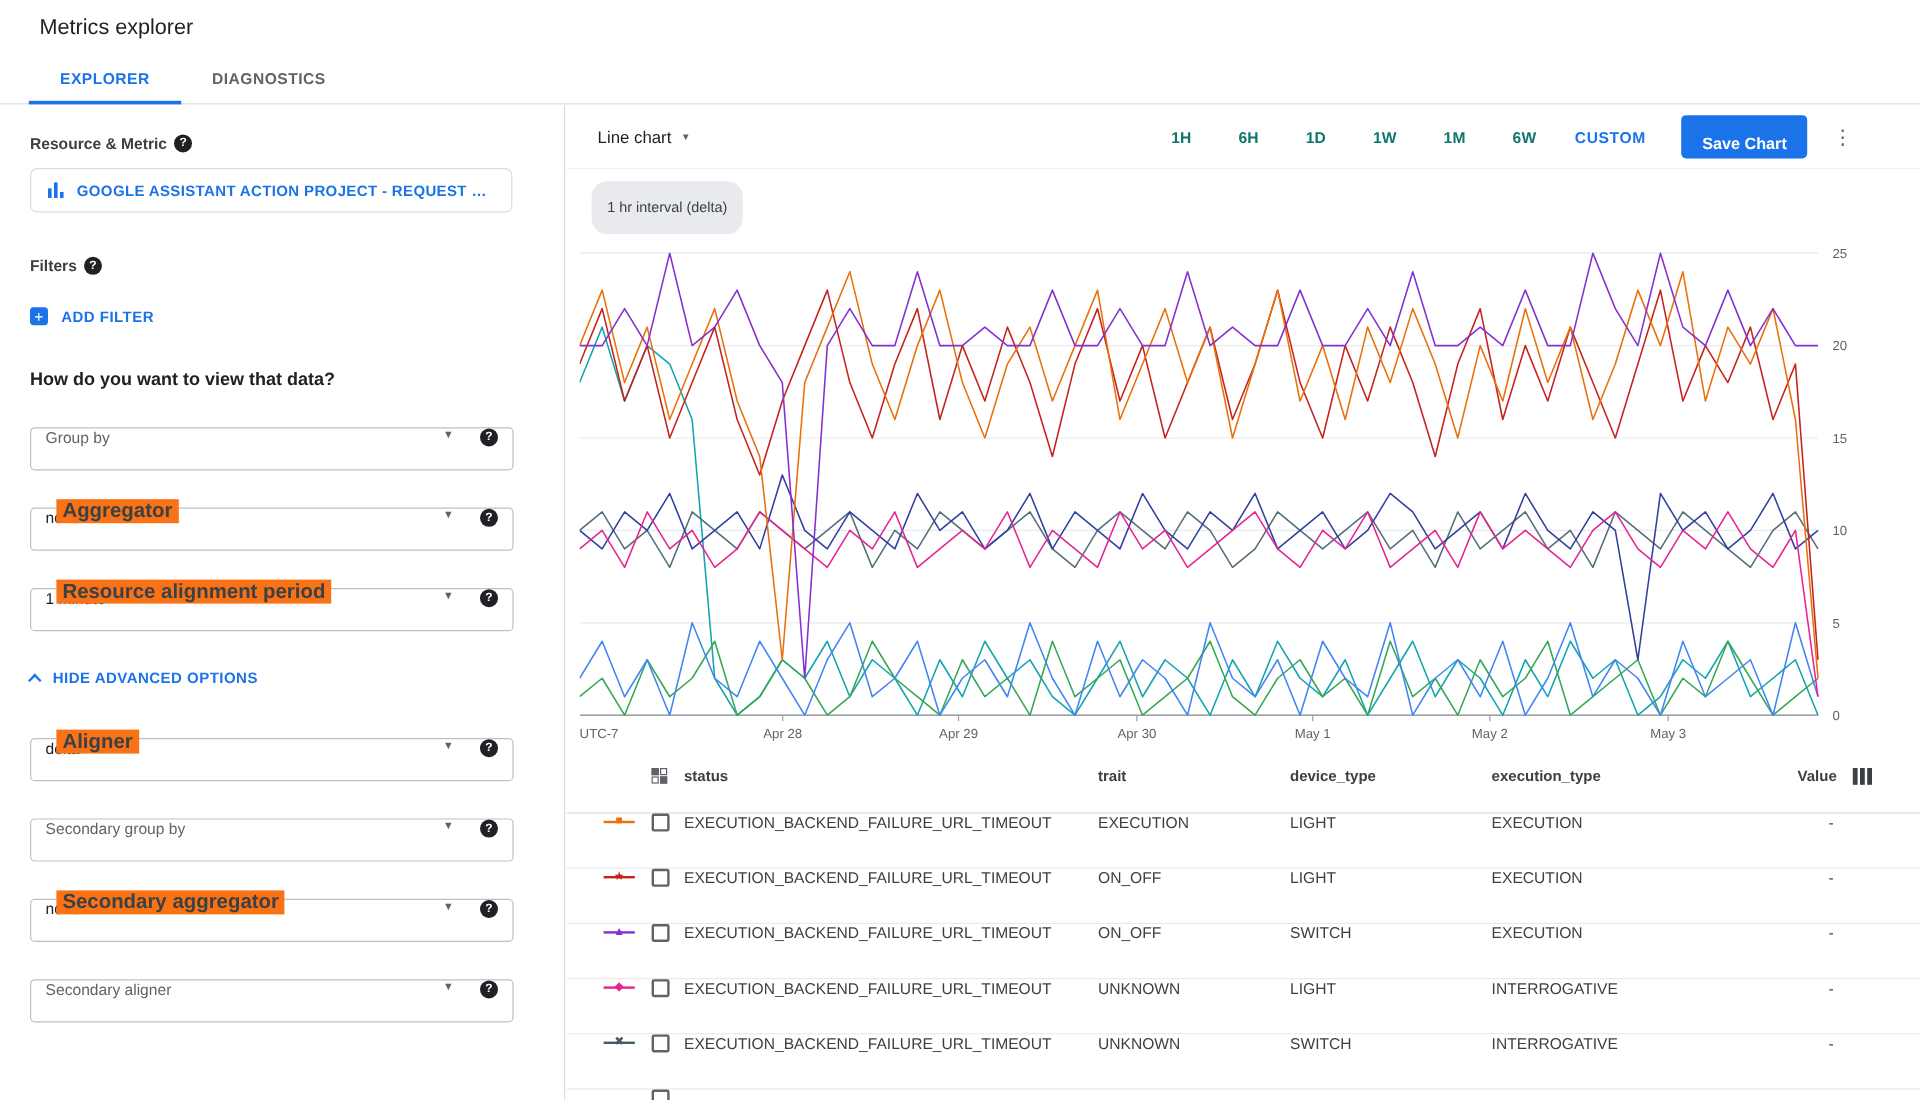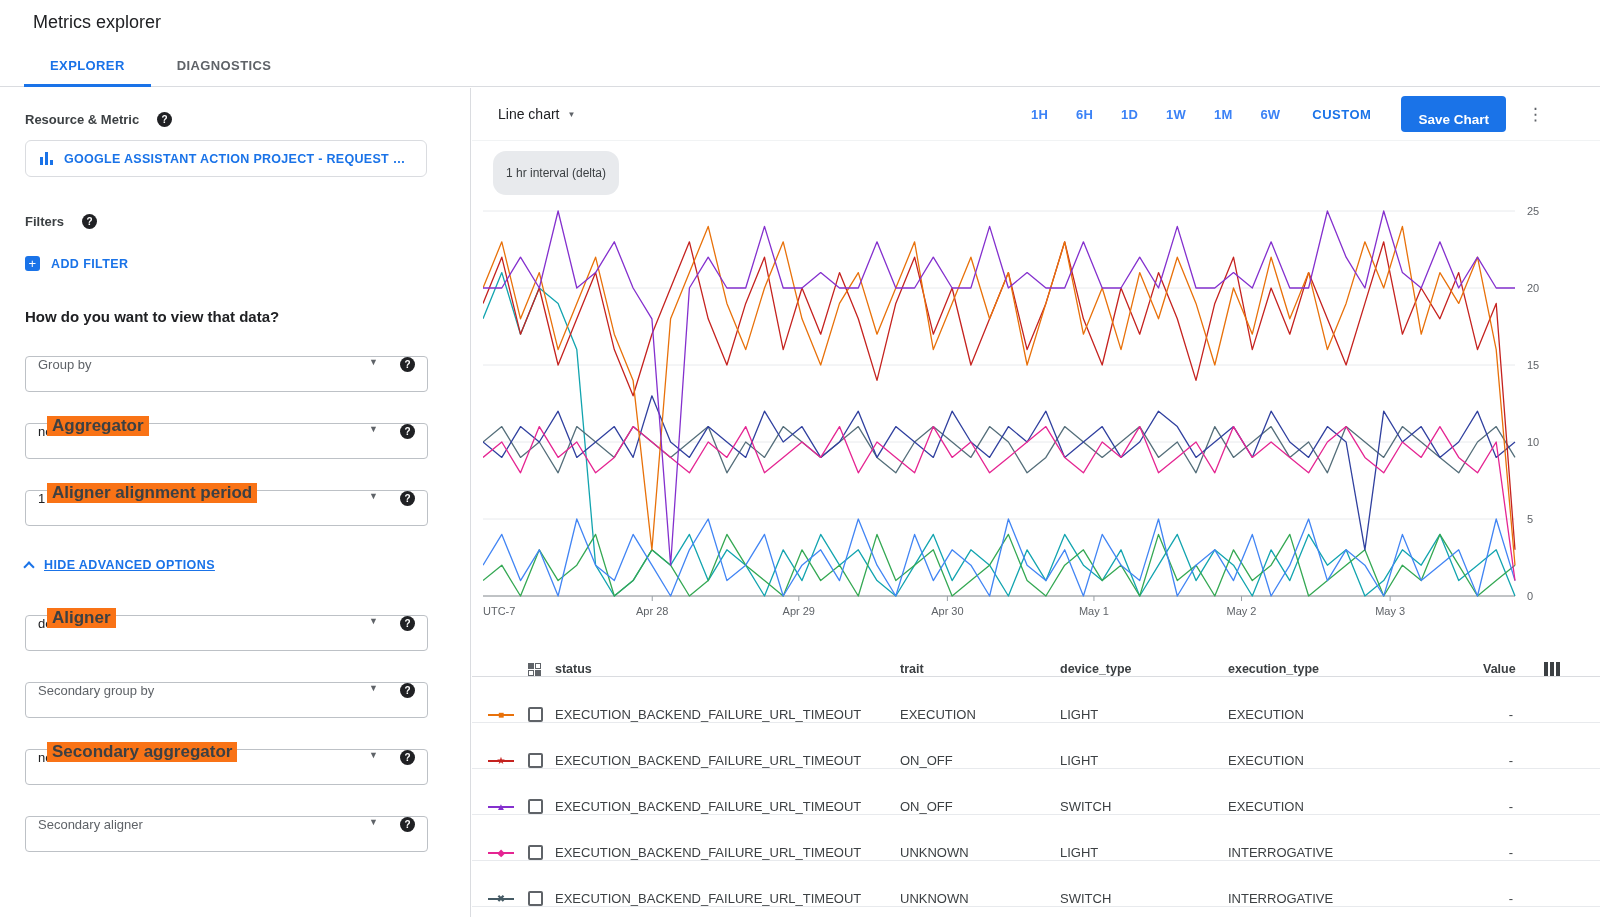--- a/index.html
+++ b/index.html
@@ -18,55 +18,55 @@
   .tab.active::after { content:""; position:absolute; left:0; right:0; bottom:-1px; height:3px; background:#1a73e8; }
   
   .sidebar { position:absolute; left:0; top:88px; bottom:0; width:471px; border-right:1px solid #dadce0; overflow:hidden; background:#fff; }
   .sidebar-head { height:48px; display:flex; align-items:center; padding:0 24px 0 33px; border-bottom:1px solid #eceef0; }
   .seg { display:inline-flex; border:1px solid #dadce0; border-radius:4px; overflow:hidden; }
   .seg-btn { height:36px; padding:0 16px; border:none; background:#fff; color:#1a73e8; font:700 12.5px "Liberation Sans",sans-serif; letter-spacing:.3px; cursor:pointer; }
   .seg-btn.active { background:#e8f0fe; color:#1967d2; }
   .seg-btn + .seg-btn { border-left:1px solid #dadce0; }
   .gear { margin-left:auto; font-size:20px; color:#5f6368; cursor:pointer; line-height:1; }
   .sidebar-body { padding:24px 24px 0 25px; }
-  .sec-label { display:flex; align-items:center; gap:18px; font-size:13px; font-weight:700; color:#3c4043; }
+  .sec-label { display:flex; align-items:center; gap:6px; font-size:13px; font-weight:700; color:#3c4043; }
   .help { width:15px; height:15px; border-radius:50%; background:#202124; color:#fff; font-size:10px; font-weight:700; display:inline-flex; align-items:center; justify-content:center; flex:none; cursor:pointer; }
   .metric-btn { margin-top:13px; display:flex; align-items:center; gap:10px; max-width:402px; height:37px; padding:0 13px; border:1px solid #dadce0; border-radius:6px; background:#fff; cursor:pointer; }
   .metric-text { font-size:12.5px; font-weight:700; letter-spacing:.3px; color:#1a73e8; white-space:nowrap; overflow:hidden; text-overflow:ellipsis; }
   .filters-label { margin-top:37px; }
   .add-filter { margin-top:27px; display:flex; align-items:center; gap:11px; background:none; border:none; color:#1a73e8; font:700 12.5px "Liberation Sans",sans-serif; letter-spacing:.4px; cursor:pointer; padding:0; }
   .plus-box { width:15px; height:15px; border-radius:3px; background:#1a73e8; color:#fff; font-size:13px; line-height:15px; text-align:center; font-weight:400; }
   .question { margin:37px 0 0; font-size:15px; font-weight:700; color:#202124; }
   .field { position:relative; width:403px; height:36px; margin-top:31px; border:1px solid #bdc1c6; border-radius:4px; display:flex; align-items:flex-start; padding:0 12px; cursor:pointer; background:#fff; }
   .flabel { position:absolute; top:-8px; left:21px; background:#f97316; padding:0 5px; font-size:17px; color:#3c4043; font-weight:700; }
   .flabel:empty { display:none; }
   .fvalue { font-size:13px; color:#202124; }
   .field.muted .fvalue { color:#5f6368; }
   .fcaret { margin-left:auto; font-size:9px; color:#5f6368; }
   .field .help { margin-left:22px; }
-  .adv-toggle { margin-top:32px; display:flex; align-items:center; gap:11px; border:none; background:none; color:#1a73e8; font:700 12.5px "Liberation Sans",sans-serif; letter-spacing:.4px; cursor:pointer; padding:0;text-decoration:underline; }
+  .adv-toggle { margin-top:32px; display:flex; align-items:center; gap:11px; border:none; background:none; color:#1a73e8; font:700 12.5px "Liberation Sans",sans-serif; letter-spacing:.4px; cursor:pointer; padding:0; }
   .chev-up { width:8px; height:8px; border-left:2px solid #1a73e8; border-top:2px solid #1a73e8; transform:rotate(45deg); margin-top:3px; flex:none; }
   .field.after-toggle { margin-top:43px; }
   
   .main { position:absolute; left:472px; top:88px; right:0; bottom:0; overflow:hidden; background:#fff; }
   .toolbar { height:53px; display:flex; align-items:center; padding:0 56px 0 26px; border-bottom:1px solid #f1f3f4; }
   .chart-type { display:flex; align-items:center; gap:8px; background:none; border:none; font:400 14px "Liberation Sans",sans-serif; color:#202124; cursor:pointer; padding:0; }
   .tcaret { font-size:8px; color:#5f6368; }
   .tb-right { margin-left:auto; display:flex; align-items:center; }
-  .range { background:none; border:none; color:#3b82f6; font:700 13px "Liberation Sans",sans-serif; letter-spacing:.2px; padding:6px 0; margin-left:28px; cursor:pointer; }
+  .range { background:none; border:none; color:#0f766e; font:700 13px "Liberation Sans",sans-serif; letter-spacing:.2px; padding:6px 0; margin-left:39px; cursor:pointer; }
   .range.custom { color:#1a73e8; margin-left:32px; letter-spacing:.5px; }
   .save-btn { margin-left:30px; height:36px; padding:16px 17px; background:#1a73e8; color:#fff; border:none; border-radius:4px; font:700 13.5px "Liberation Sans",sans-serif; cursor:pointer; }
   .kebab { margin-left:21px; font-size:17px; color:#5f6368; cursor:pointer; }
   .chip-row { padding:10px 0 0 21px; }
   .chip { display:inline-block; background:#e8eaed; border-radius:13px; padding:15px 13px; font-size:12px; color:#3c4043; cursor:default; }
   .chart-wrap { margin:12px 0 0 11px; }
   #chart-svg text { font-family:"Liberation Sans", sans-serif; }
   
   .table { margin-top:14px; }
-  .trow { display:flex; align-items:flex-end; height:46px; border-bottom:1px solid #e8eaed; padding-left:16px; font-size:13px; color:#3c4043; }
+  .trow { display:flex; align-items:flex-start; height:46px; border-bottom:1px solid #e8eaed; padding-left:31px; font-size:13px; color:#3c4043; }
   .thead { height:38px; border-bottom:1px solid #dadce0; font-weight:700; font-size:12.5px; }
   .cell-marker { width:40px; flex:none; display:flex; align-items:center; }
   .cell-cb { width:27px; flex:none; display:flex; align-items:center; }
   .cell-status { width:345px; flex:none; overflow:hidden; white-space:nowrap; }
   .cell-trait { width:160px; flex:none; }
   .cell-device { width:168px; flex:none; }
   .cell-exec { width:255px; flex:none; }
   .cell-value { width:30px; flex:none; text-align:right; }
   .cell-icon { margin-left:auto; margin-right:40px; display:flex; align-items:center; }
   .checkbox { width:15px; height:15px; border:2px solid #5f6368; border-radius:2px; background:#fff; cursor:pointer; flex:none; }
@@ -129,21 +129,21 @@
     </div>
 
     <div class="field">
       <span class="flabel">Aggregator</span>
       <span class="fvalue">none</span>
       <span class="fcaret">▼</span>
       <span class="help">?</span>
     </div>
 
     <div class="field">
-      <span class="flabel">Aligner alignment period</span>
+      <span class="flabel">Resource alignment period</span>
       <span class="fvalue">1 minute</span>
       <span class="fcaret">▼</span>
       <span class="help">?</span>
     </div>
 
     <button class="adv-toggle">
       <span class="chev-up"></span>
       <span>HIDE ADVANCED OPTIONS</span>
     </button>
 

